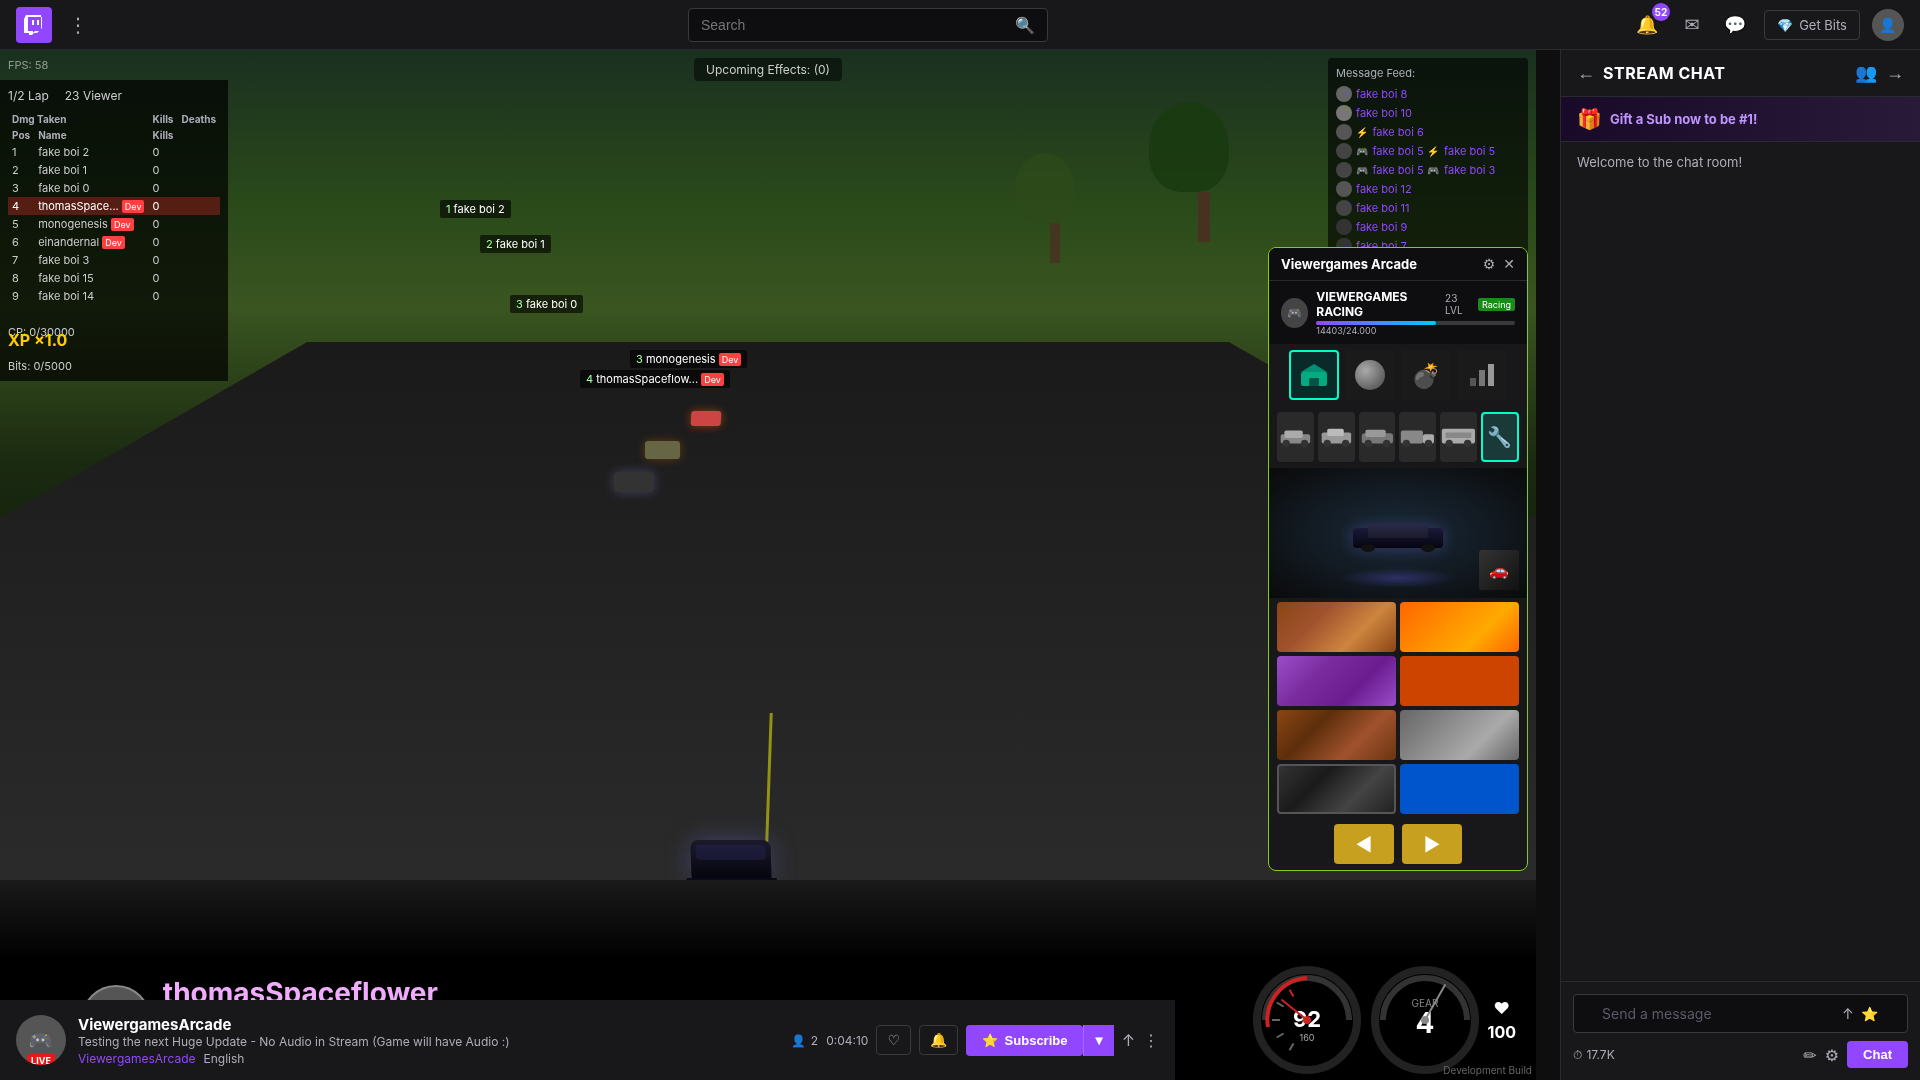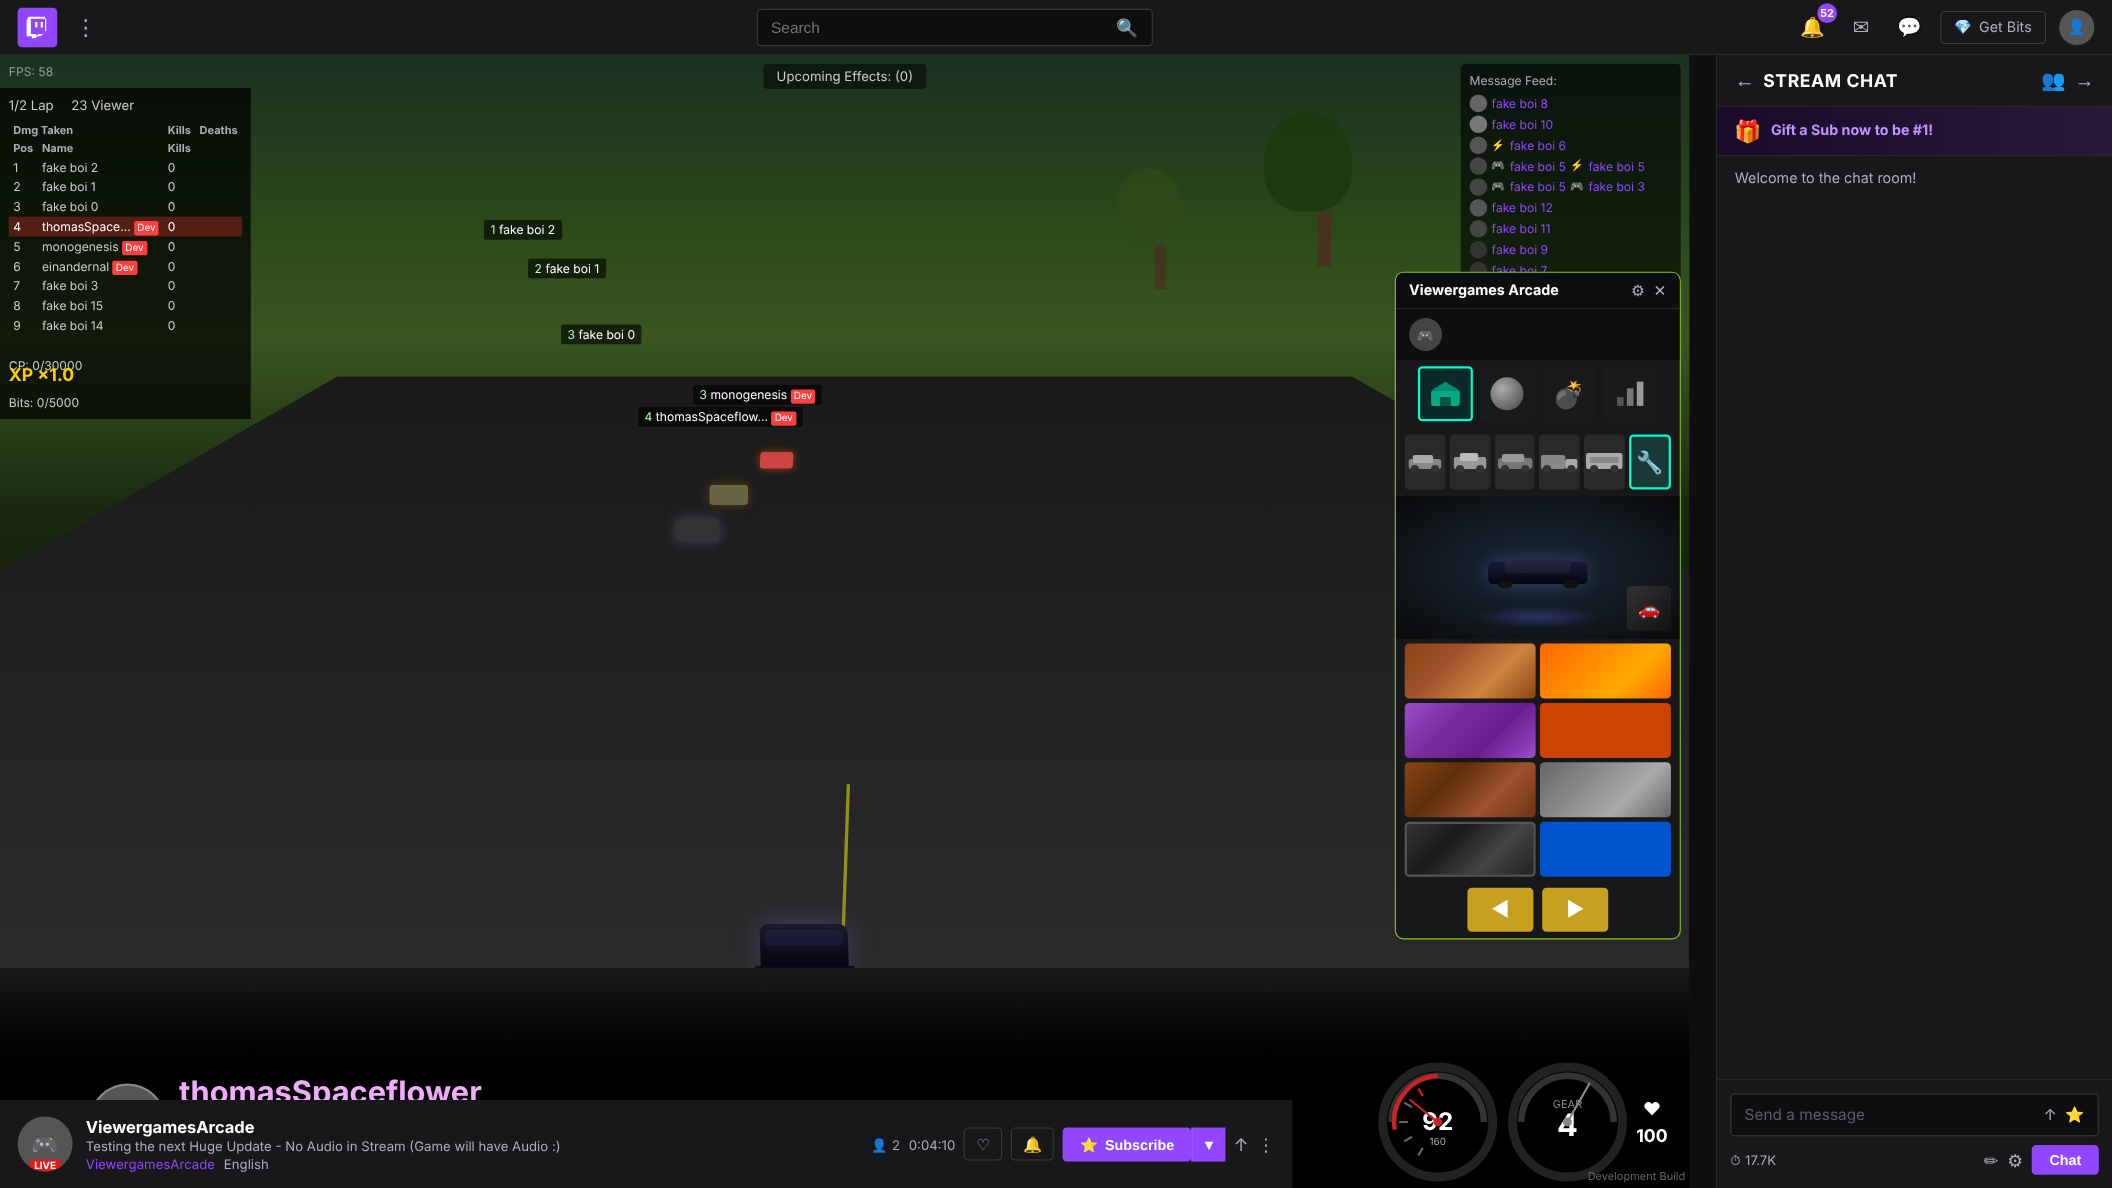--- a/index.html
+++ b/index.html
@@ -493,21 +493,21 @@
     }
 
     .chat-input-area {
       padding: 12px;
       border-top: 1px solid #2a2a2d;
     }
     .chat-input-box {
       background: #0e0e10;
       border: 1px solid #3a3a3d;
       border-radius: 4px;
-      padding: 10px 12px;
+      padding: 10px 28px;
       width: 100%;
       color: #adadb8;
       font-size: 14px;
       margin-bottom: 8px;
       display: flex; align-items: center; justify-content: space-between;
     }
     .chat-input-placeholder { color: #5a5a6a; font-size: 14px; }
     .chat-input-icons { display: flex; gap: 8px; color: #adadb8; }
     .chat-bottom {
       display: flex; align-items: center; justify-content: space-between;
@@ -760,20 +760,33 @@
     <div class="arcade-overlay">
       <div class="arcade-header">
         <span class="arcade-title">Viewergames Arcade</span>
         <div class="arcade-controls">
           <button class="arcade-icon-btn">⚙</button>
           <button class="arcade-icon-btn">✕</button>
         </div>
       </div>
       <div class="arcade-profile">
         <div class="arcade-avatar">🎮</div>
+        <div>
+          <div style="display:flex;align-items:center;gap:4px;">
+            <span class="arcade-username">VIEWERGAMES RACING</span>
+            <span class="arcade-lvl">23 LVL</span>
+            <span class="arcade-badge">Racing</span>
+          </div>
+          <div class="arcade-xp-bar">
+            <div class="arcade-xp-fill" style="width:60%;"></div>
+          </div>
+          <div class="arcade-xp-text">
+            <span>14403</span>/<span>24.000</span>
+          </div>
+        </div>
       </div>
 
       <div class="icon-grid-row">
         <div class="icon-cell active" style="background:#0a2a2a;border-color:#00ffcc;">
           <svg width="30" height="30" viewBox="0 0 30 30" fill="none">
             <rect x="2" y="12" width="26" height="14" rx="2" fill="#00cc99" opacity="0.8"></rect>
             <path d="M2 12 L15 4 L28 12" fill="#00aa88" opacity="0.8"></path>
             <rect x="10" y="18" width="10" height="8" rx="1" fill="#005544"></rect>
           </svg>
         </div>

